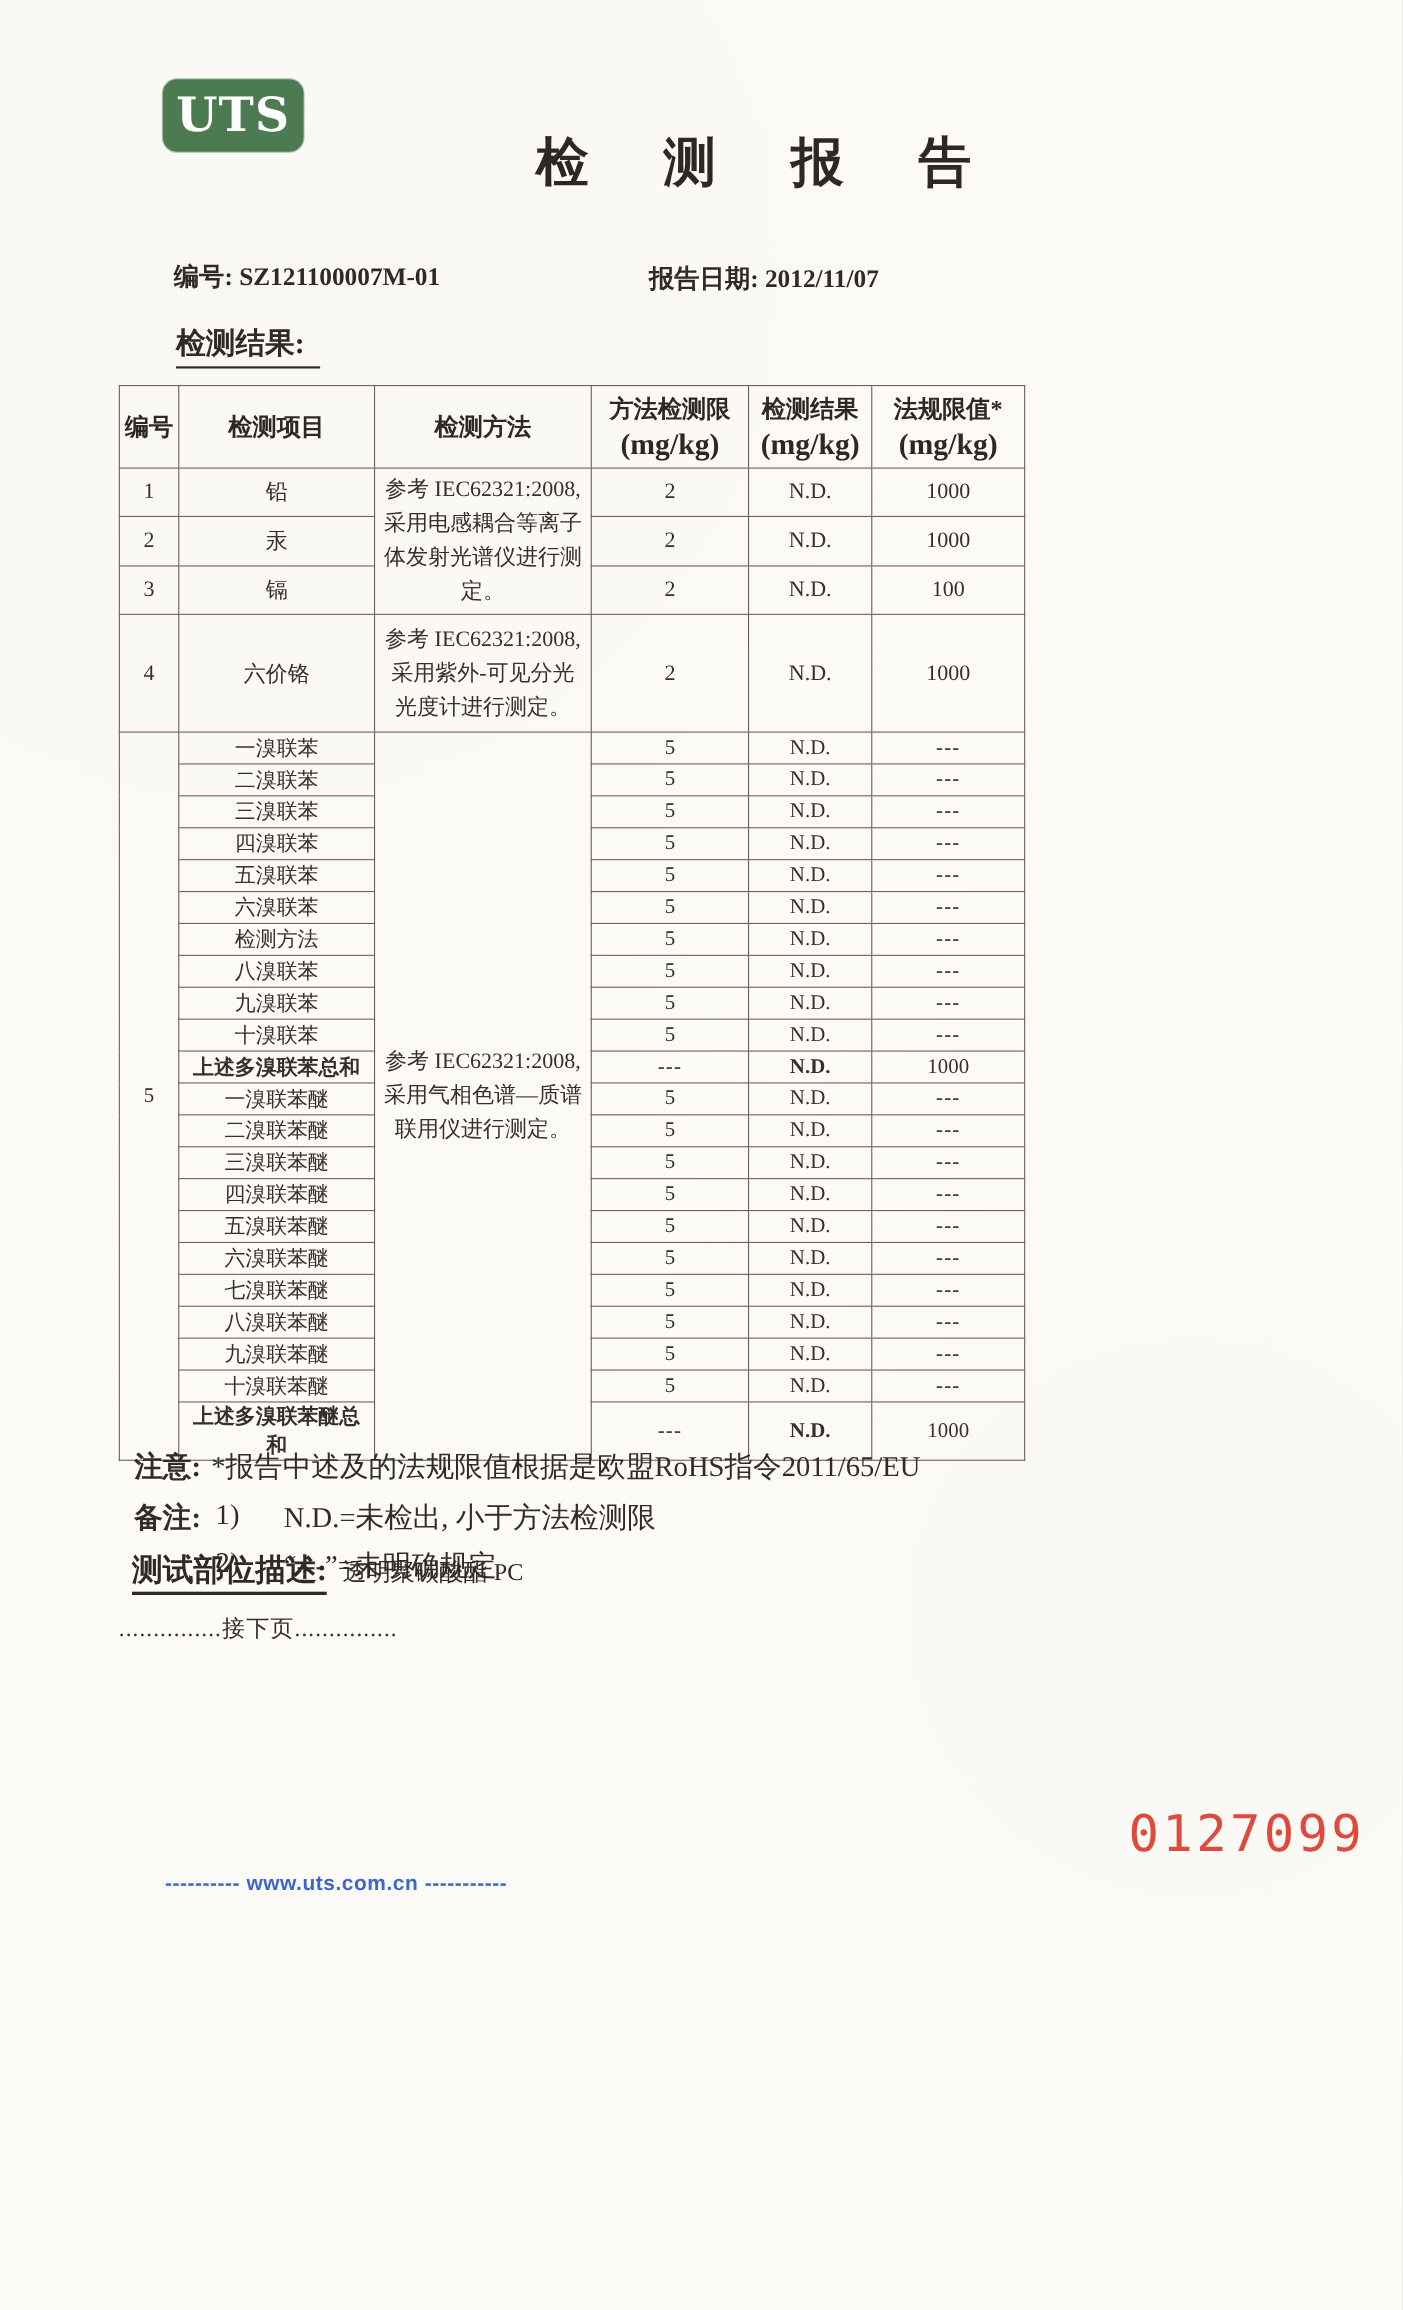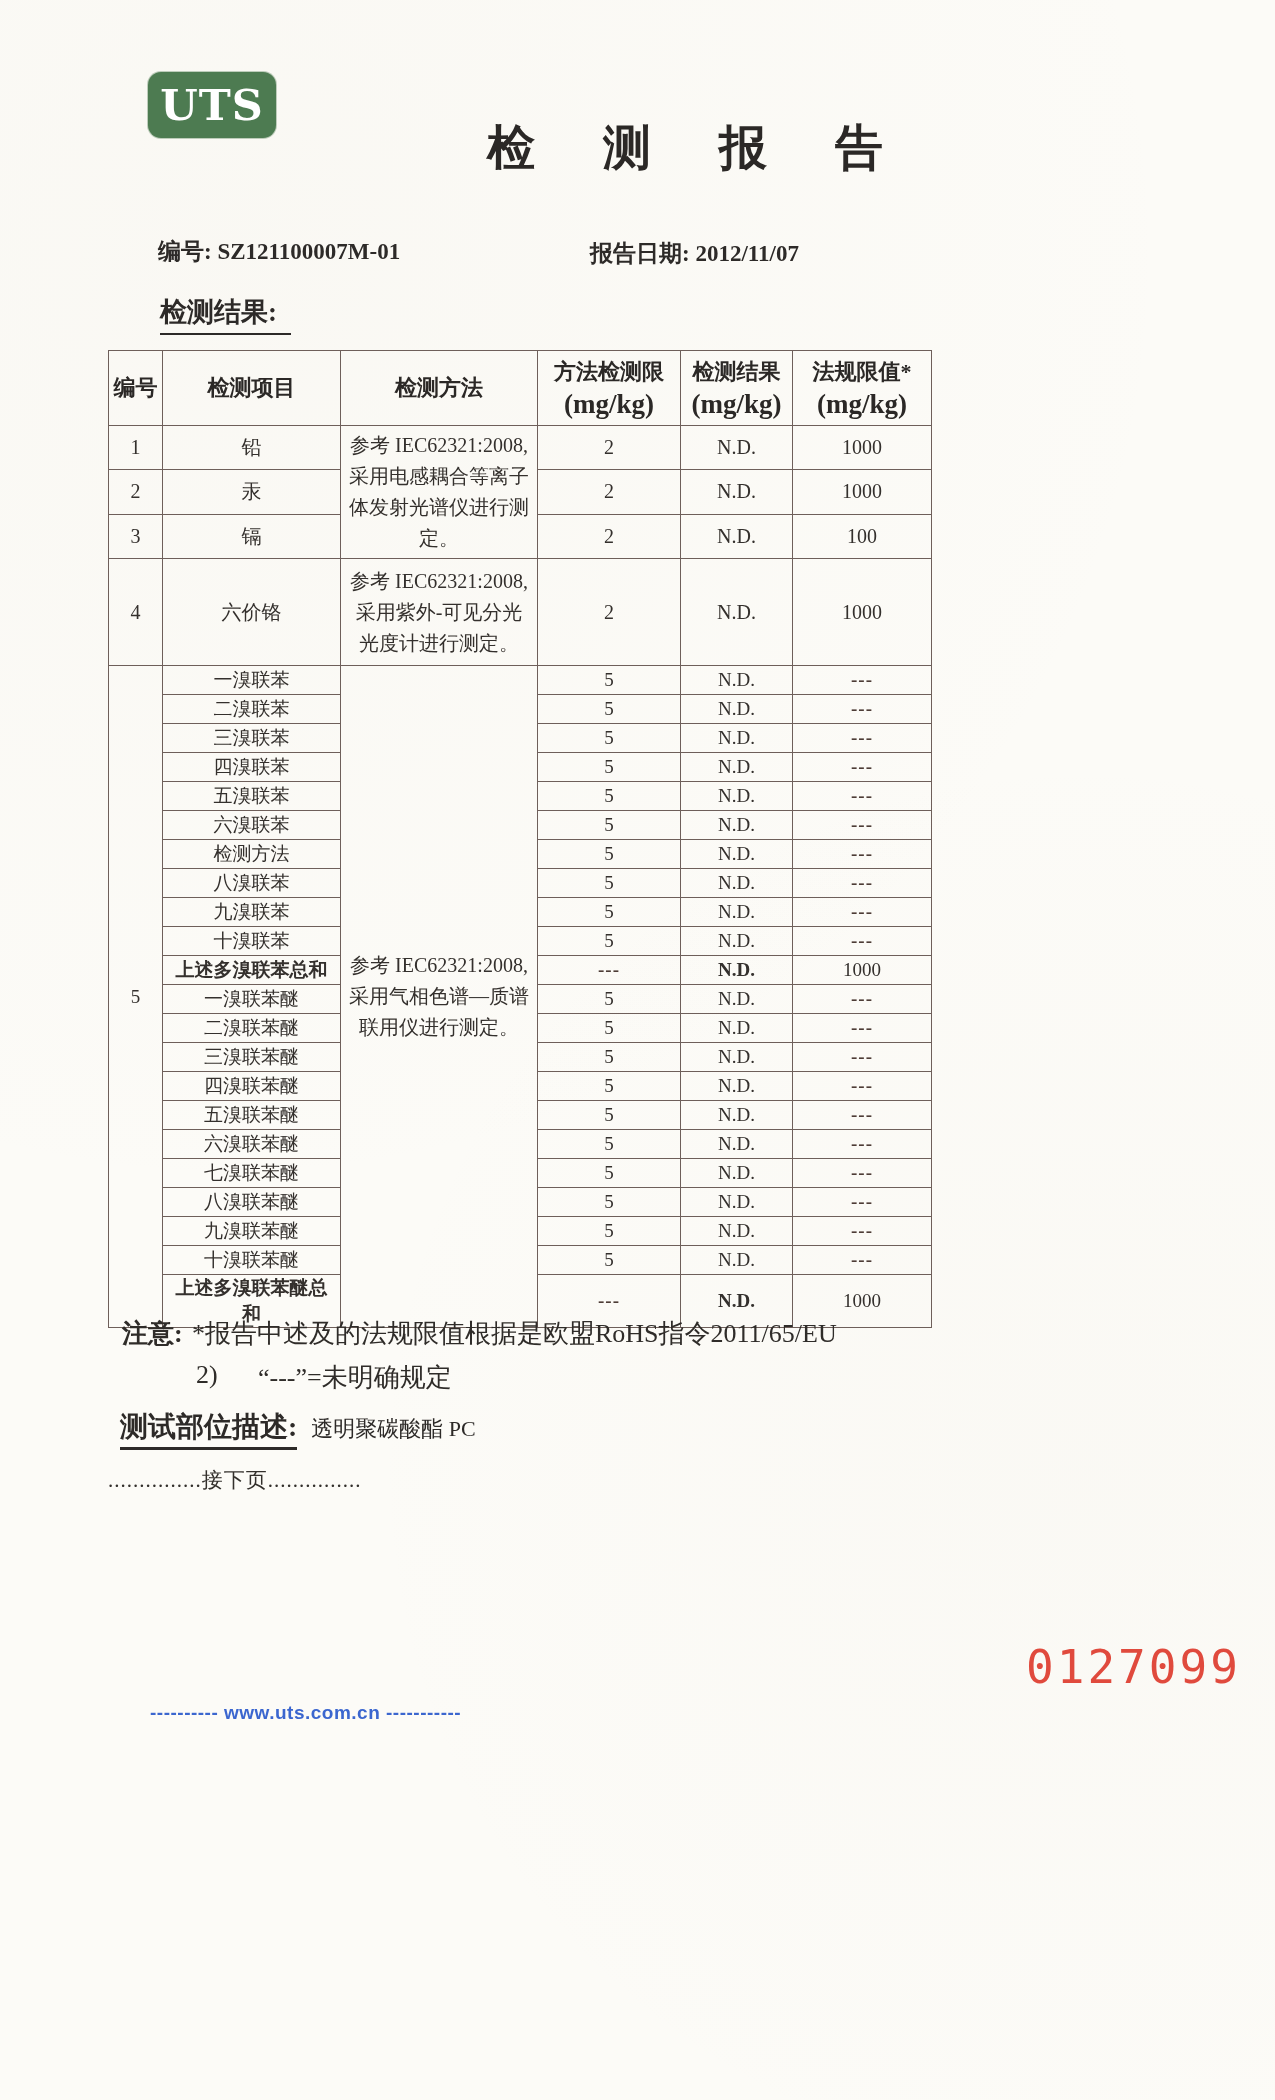--- a/index.html
+++ b/index.html
@@ -316,20 +316,25 @@
           <td class="c-reg">1000</td>
         </tr>
       </tbody>
   </table>
 
   <div class="notes">
     <div class="attn">
       <span class="attn-label">注意:</span>
       <span>*报告中述及的法规限值根据是欧盟RoHS指令2011/65/EU</span>
     </div>
+    <div class="remark">
+      <span class="remark-label">备注:</span>
+      <span>1)</span>
+      <span>N.D.=未检出, 小于方法检测限</span>
+    </div>
     <div class="remark2">
       <span></span>
       <span>2)</span>
       <span>“---”=未明确规定</span>
     </div>
   </div>
 
   <div class="test-part">
     <span class="test-part-label">测试部位描述:</span>
     <span class="test-part-value">透明聚碳酸酯 PC</span>

